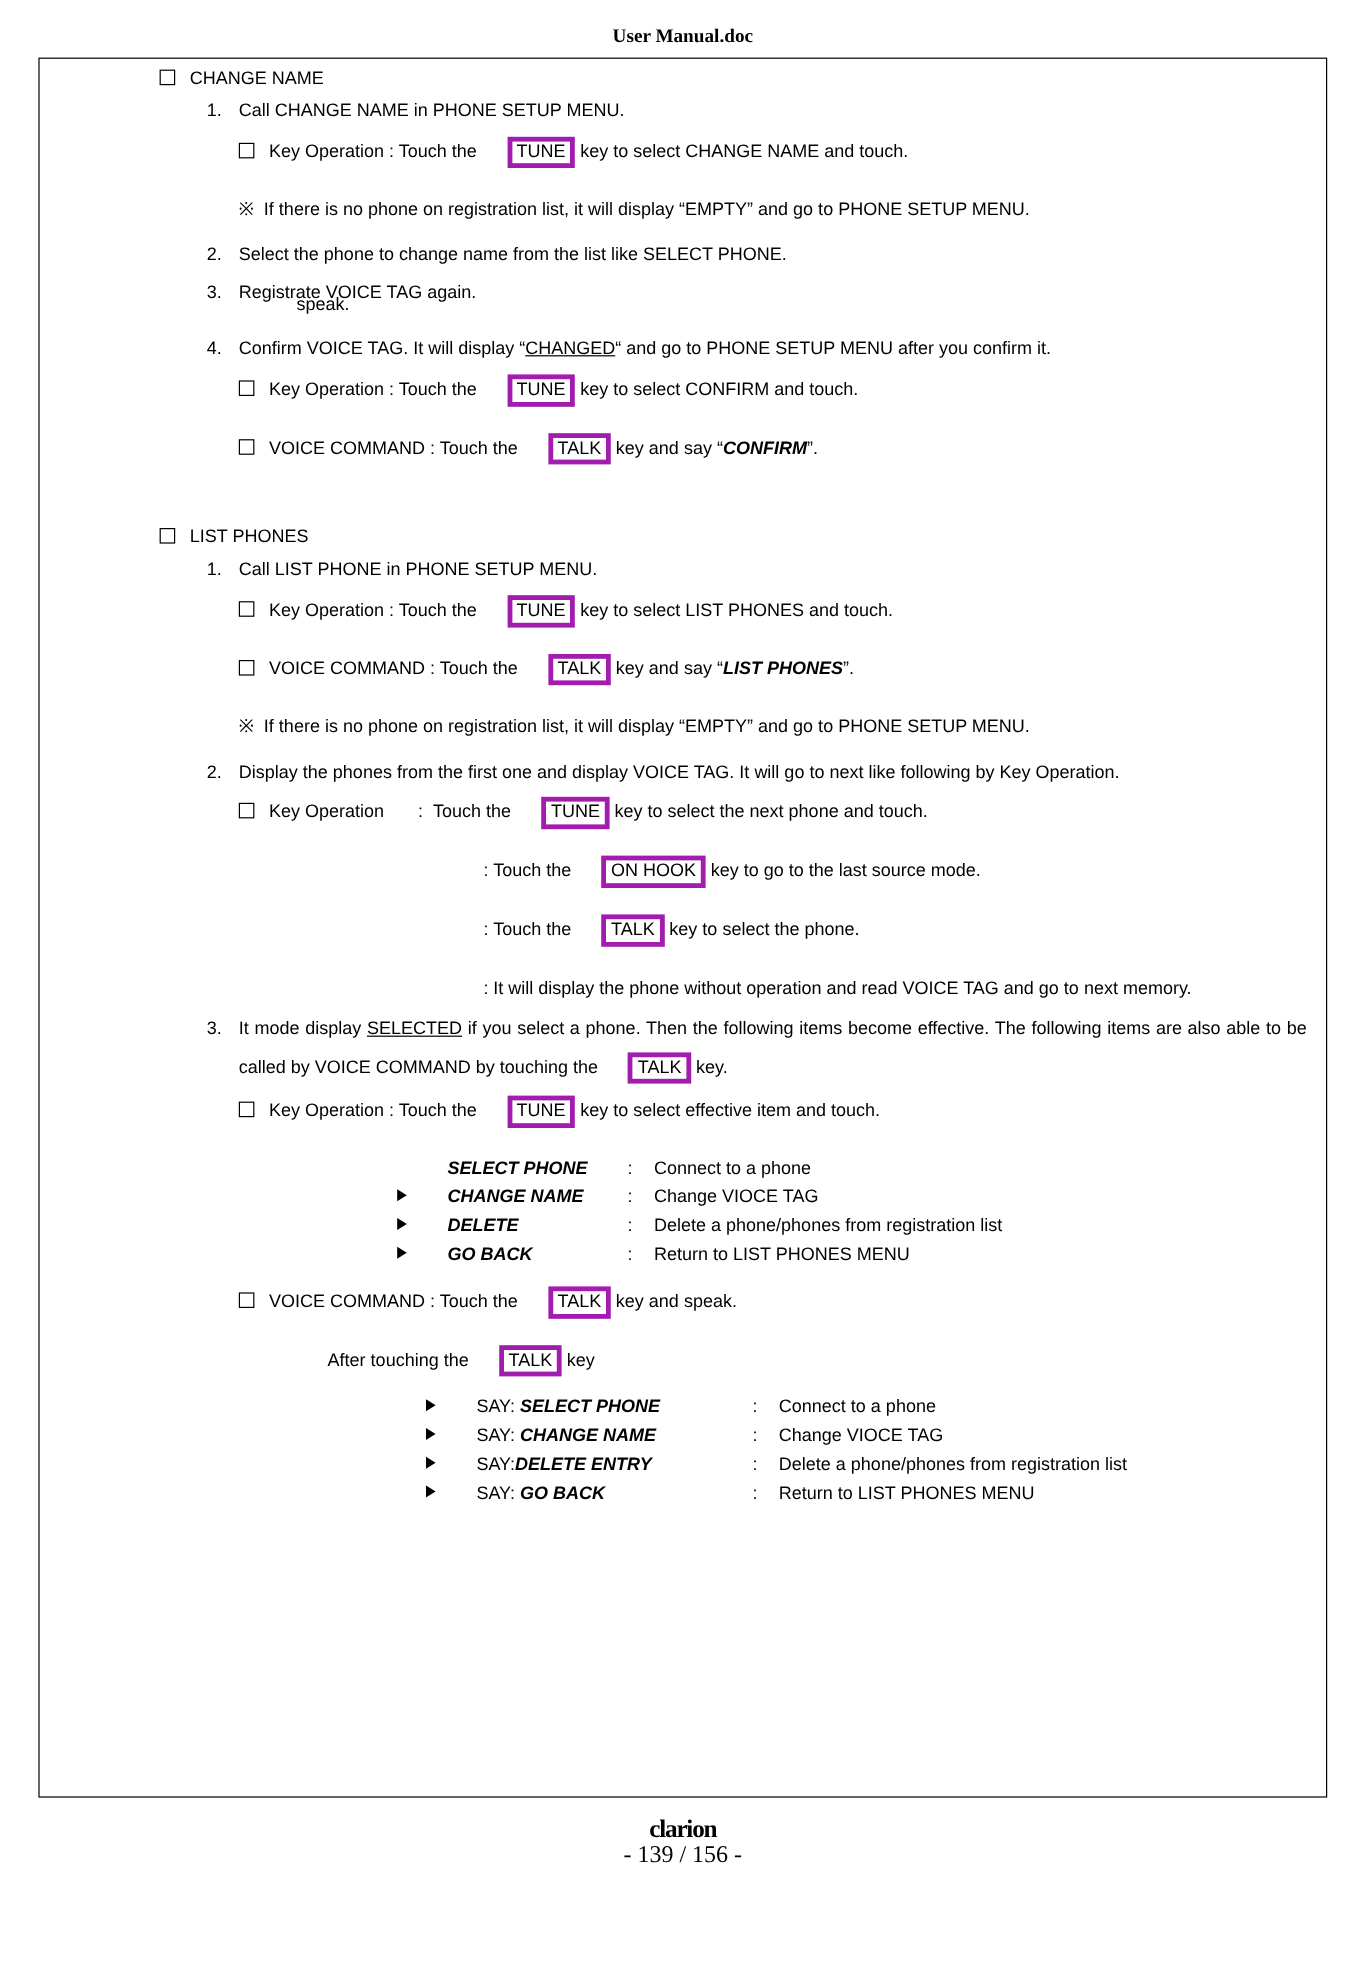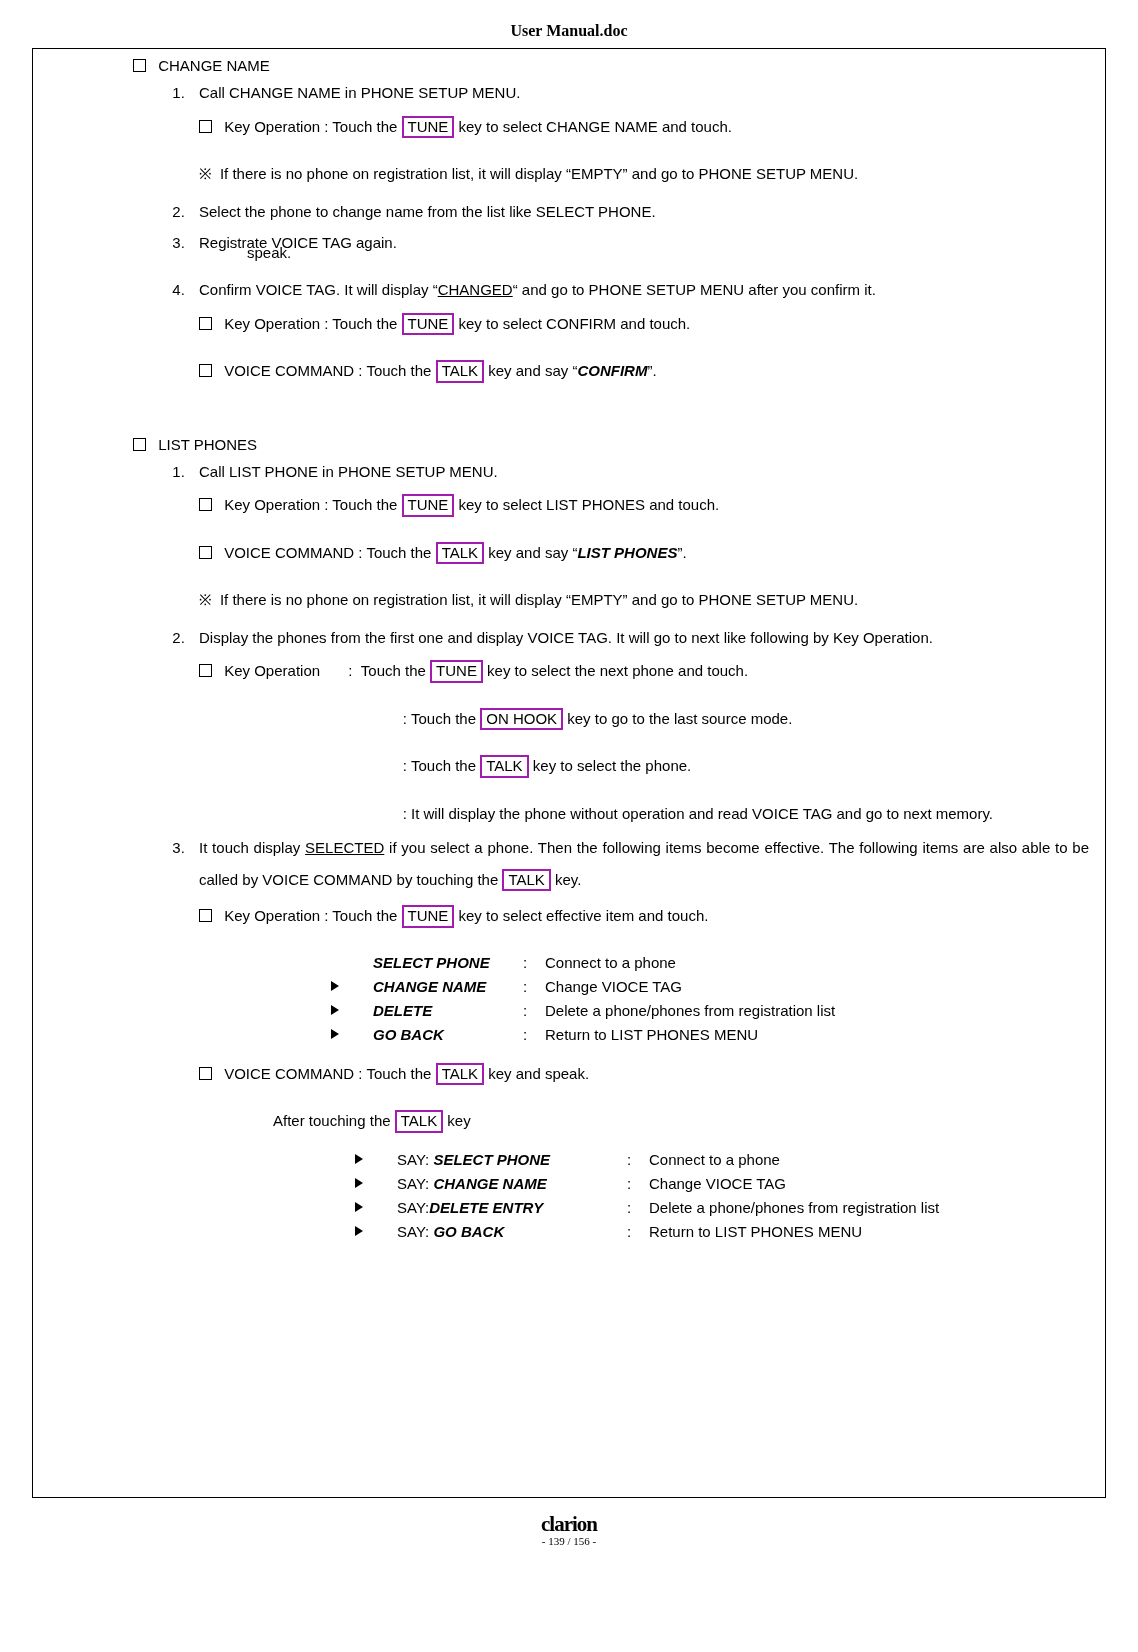--- a/index.html
+++ b/index.html
@@ -38,23 +38,24 @@
   }
   .hn { font-weight:normal; } 
   .section-head { margin:2px 0 6px 0; }
   .num-list { margin:0; padding:0 0 0 56px; list-style:decimal; }
   .num-list > li { margin:4px 0 6px 0; padding-left:10px; line-height:1.7; }
   .step-indent { margin-left:48px; }
   .sub { margin:8px 0 22px 0; line-height:1.7; }
   .sub2 { margin:4px 0 12px 0; line-height:1.7; }
   .keybox {
     display:inline-block;
-    border:2px solid #a21caf;
+    border:4px solid #a21caf;
     padding:0 4px;
     line-height:1.25;
+    margin-left:21px;
   }
   .bi { font-style:italic; font-weight:bold; }
   .ul { text-decoration:underline; }
   .note-mark { font-size:15px; }
   
   .tri {
     display:inline-block;
     width:0; height:0;
     border-left:8px solid #000;
     border-top:5px solid transparent;
@@ -78,21 +79,21 @@
     padding-bottom:22px;
   }
   .logo {
     font-family:"Times New Roman", serif;
     font-weight:bold;
     font-size:21px;
     letter-spacing:-1px;
   }
   .pageno {
     font-family:"Times New Roman", serif;
-    font-size:11px;
+    font-size:20px;
     margin-top:-2px;
   }
   .gap { height:28px; }
   .op-block { margin-left:186px; } 
   .op-row { display:flex; margin-bottom:22px; line-height:1.7; }
   .op-row .colon { width:22px; flex:0 0 22px; text-align:right; padding-right:4px; }
   .op-row .txt { flex:1; text-align:justify; }
 </style>
 </head>
 <body>
@@ -173,21 +174,21 @@
             <div class="txt"><span>Touch the </span><span class="keybox">TALK</span><span> key to select the phone.</span></div>
           </div>
           <div class="op-row" style="margin-bottom:6px;">
             <div class="colon">:</div>
             <div class="txt">It will display the phone without operation and read VOICE TAG and go to next memory.</div>
           </div>
         </div>
       </li>
       <li>
         <div style="line-height:2.1; text-align:justify;">
-          <span>It touch display </span><span class="ul">SELECTED</span><span> if you select a phone. Then the following items become effective. The following items are also able to be called by VOICE COMMAND by touching the </span><span class="keybox">TALK</span><span> key.</span>
+          <span>It mode display </span><span class="ul">SELECTED</span><span> if you select a phone. Then the following items become effective. The following items are also able to be called by VOICE COMMAND by touching the </span><span class="keybox">TALK</span><span> key.</span>
         </div>
 
         <div class="sub step-indent">
           <span class="chk"></span>
           <span>Key Operation  :  Touch the </span><span class="keybox">TUNE</span><span> key to select effective item and touch.</span>
         </div>
 
         <div class="menu-table" id="menu-table">
             <div class="menu-row">
               <div class="bl"></div>

